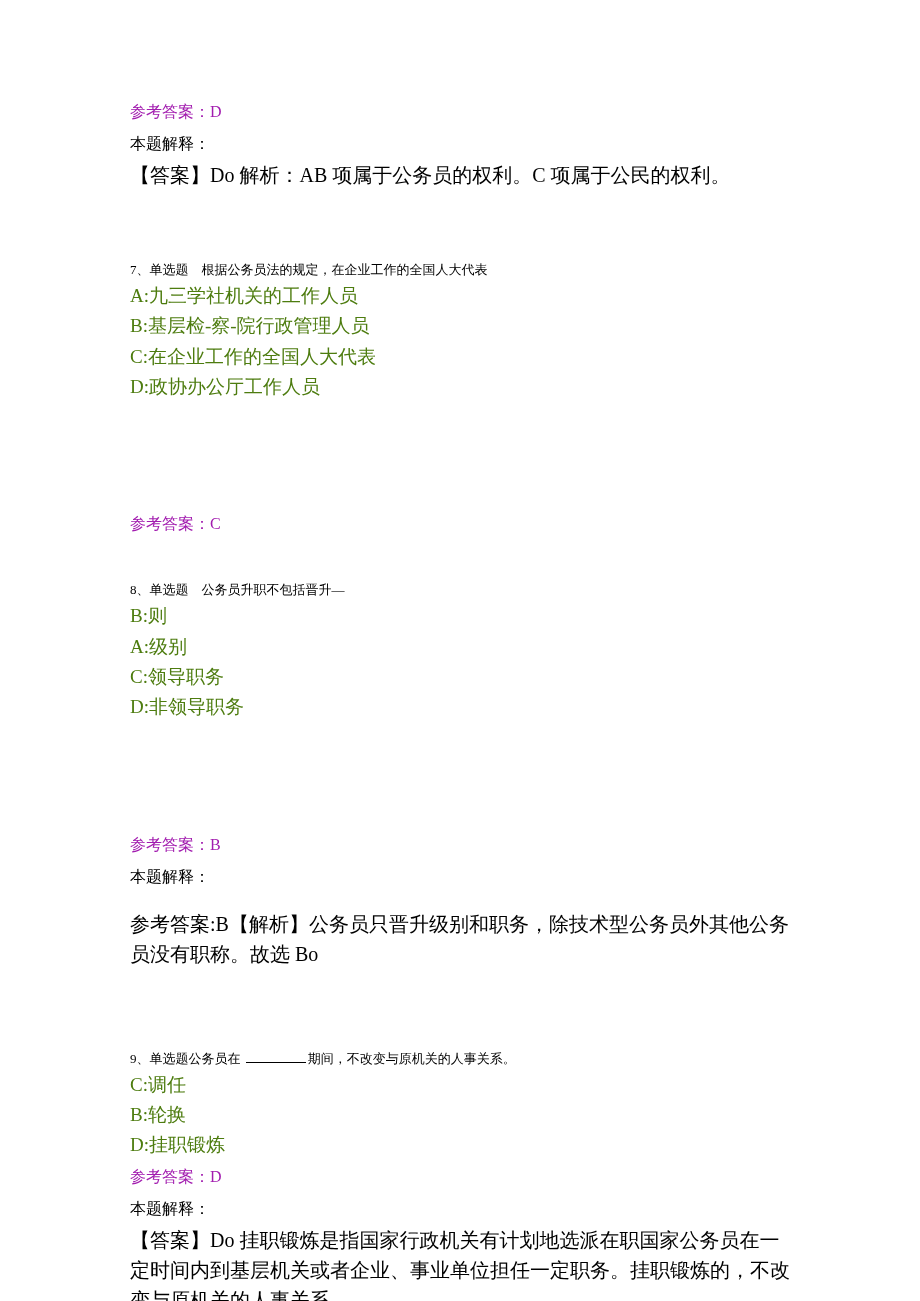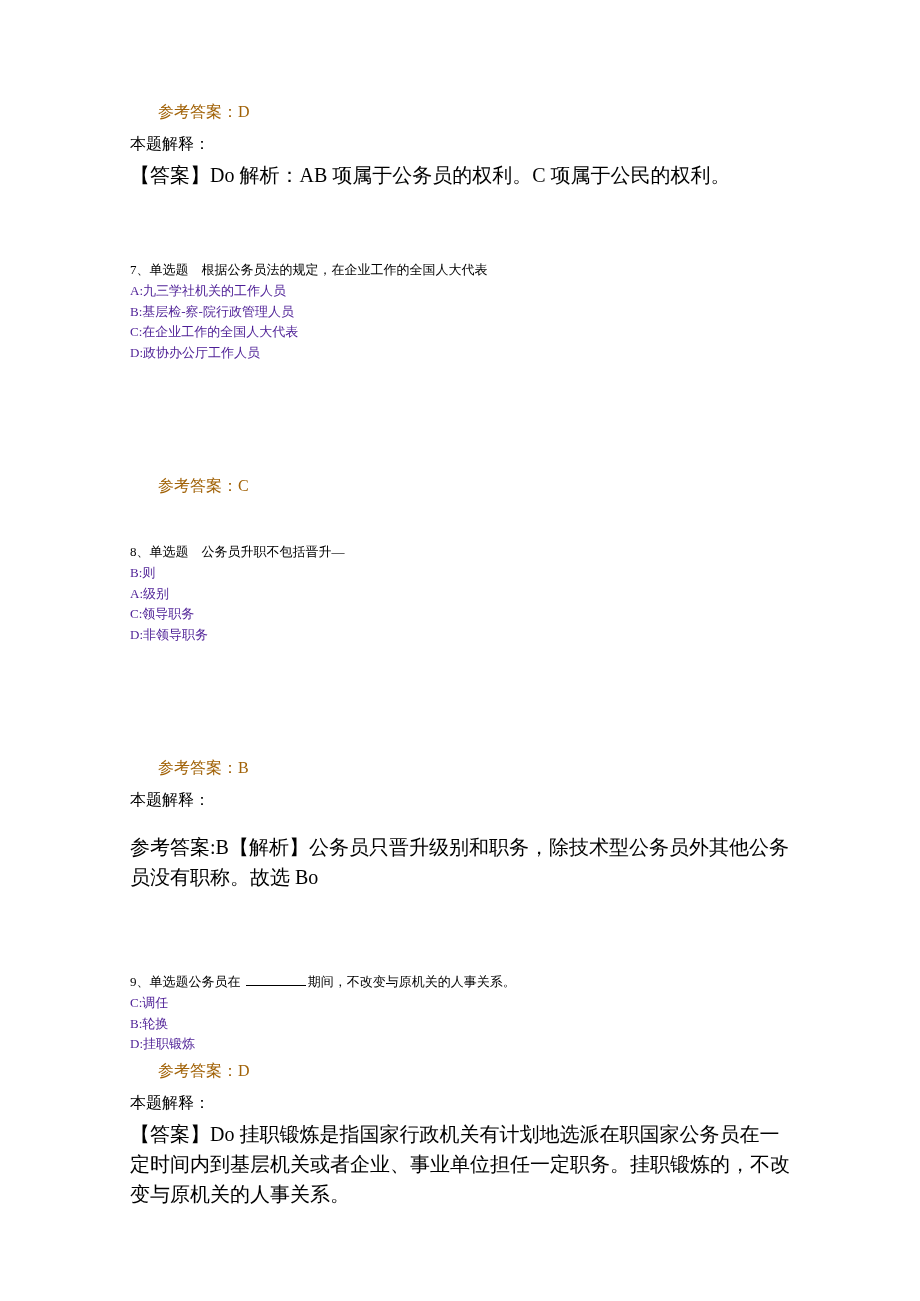--- a/index.html
+++ b/index.html
@@ -9,24 +9,23 @@
     font-family: "SimSun", "宋体", serif;
     width: 920px;
   }
   .page {
     padding: 100px 130px 60px 130px;
     box-sizing: border-box;
     width: 920px;
   }
   .answer-line {
     font-size: 16px;
-    color: #a16207;
+    color: #a21caf;
     margin-bottom: 8px;
     line-height: 1.5;
-    margin-left: 28px;
   }
   .explain-label {
     font-size: 16px;
     color: #000;
     margin-bottom: 4px;
     line-height: 1.5;
   }
   .explain-text {
     font-size: 20px;
     color: #000;
@@ -48,22 +47,22 @@
   .question-block.q9 {
     margin-top: 80px;
     margin-bottom: 0;
   }
   .question-line {
     font-size: 13px;
     color: #000;
     line-height: 1.6;
   }
   .option-line {
-    font-size: 13px;
-    color: #4c1d95;
+    font-size: 19px;
+    color: #4d7c0f;
     line-height: 1.6;
   }
   .blank-underline {
     display: inline-block;
     border-bottom: 1px solid #000;
     width: 60px;
     height: 0.9em;
     vertical-align: baseline;
     margin: 0 2px;
   }

